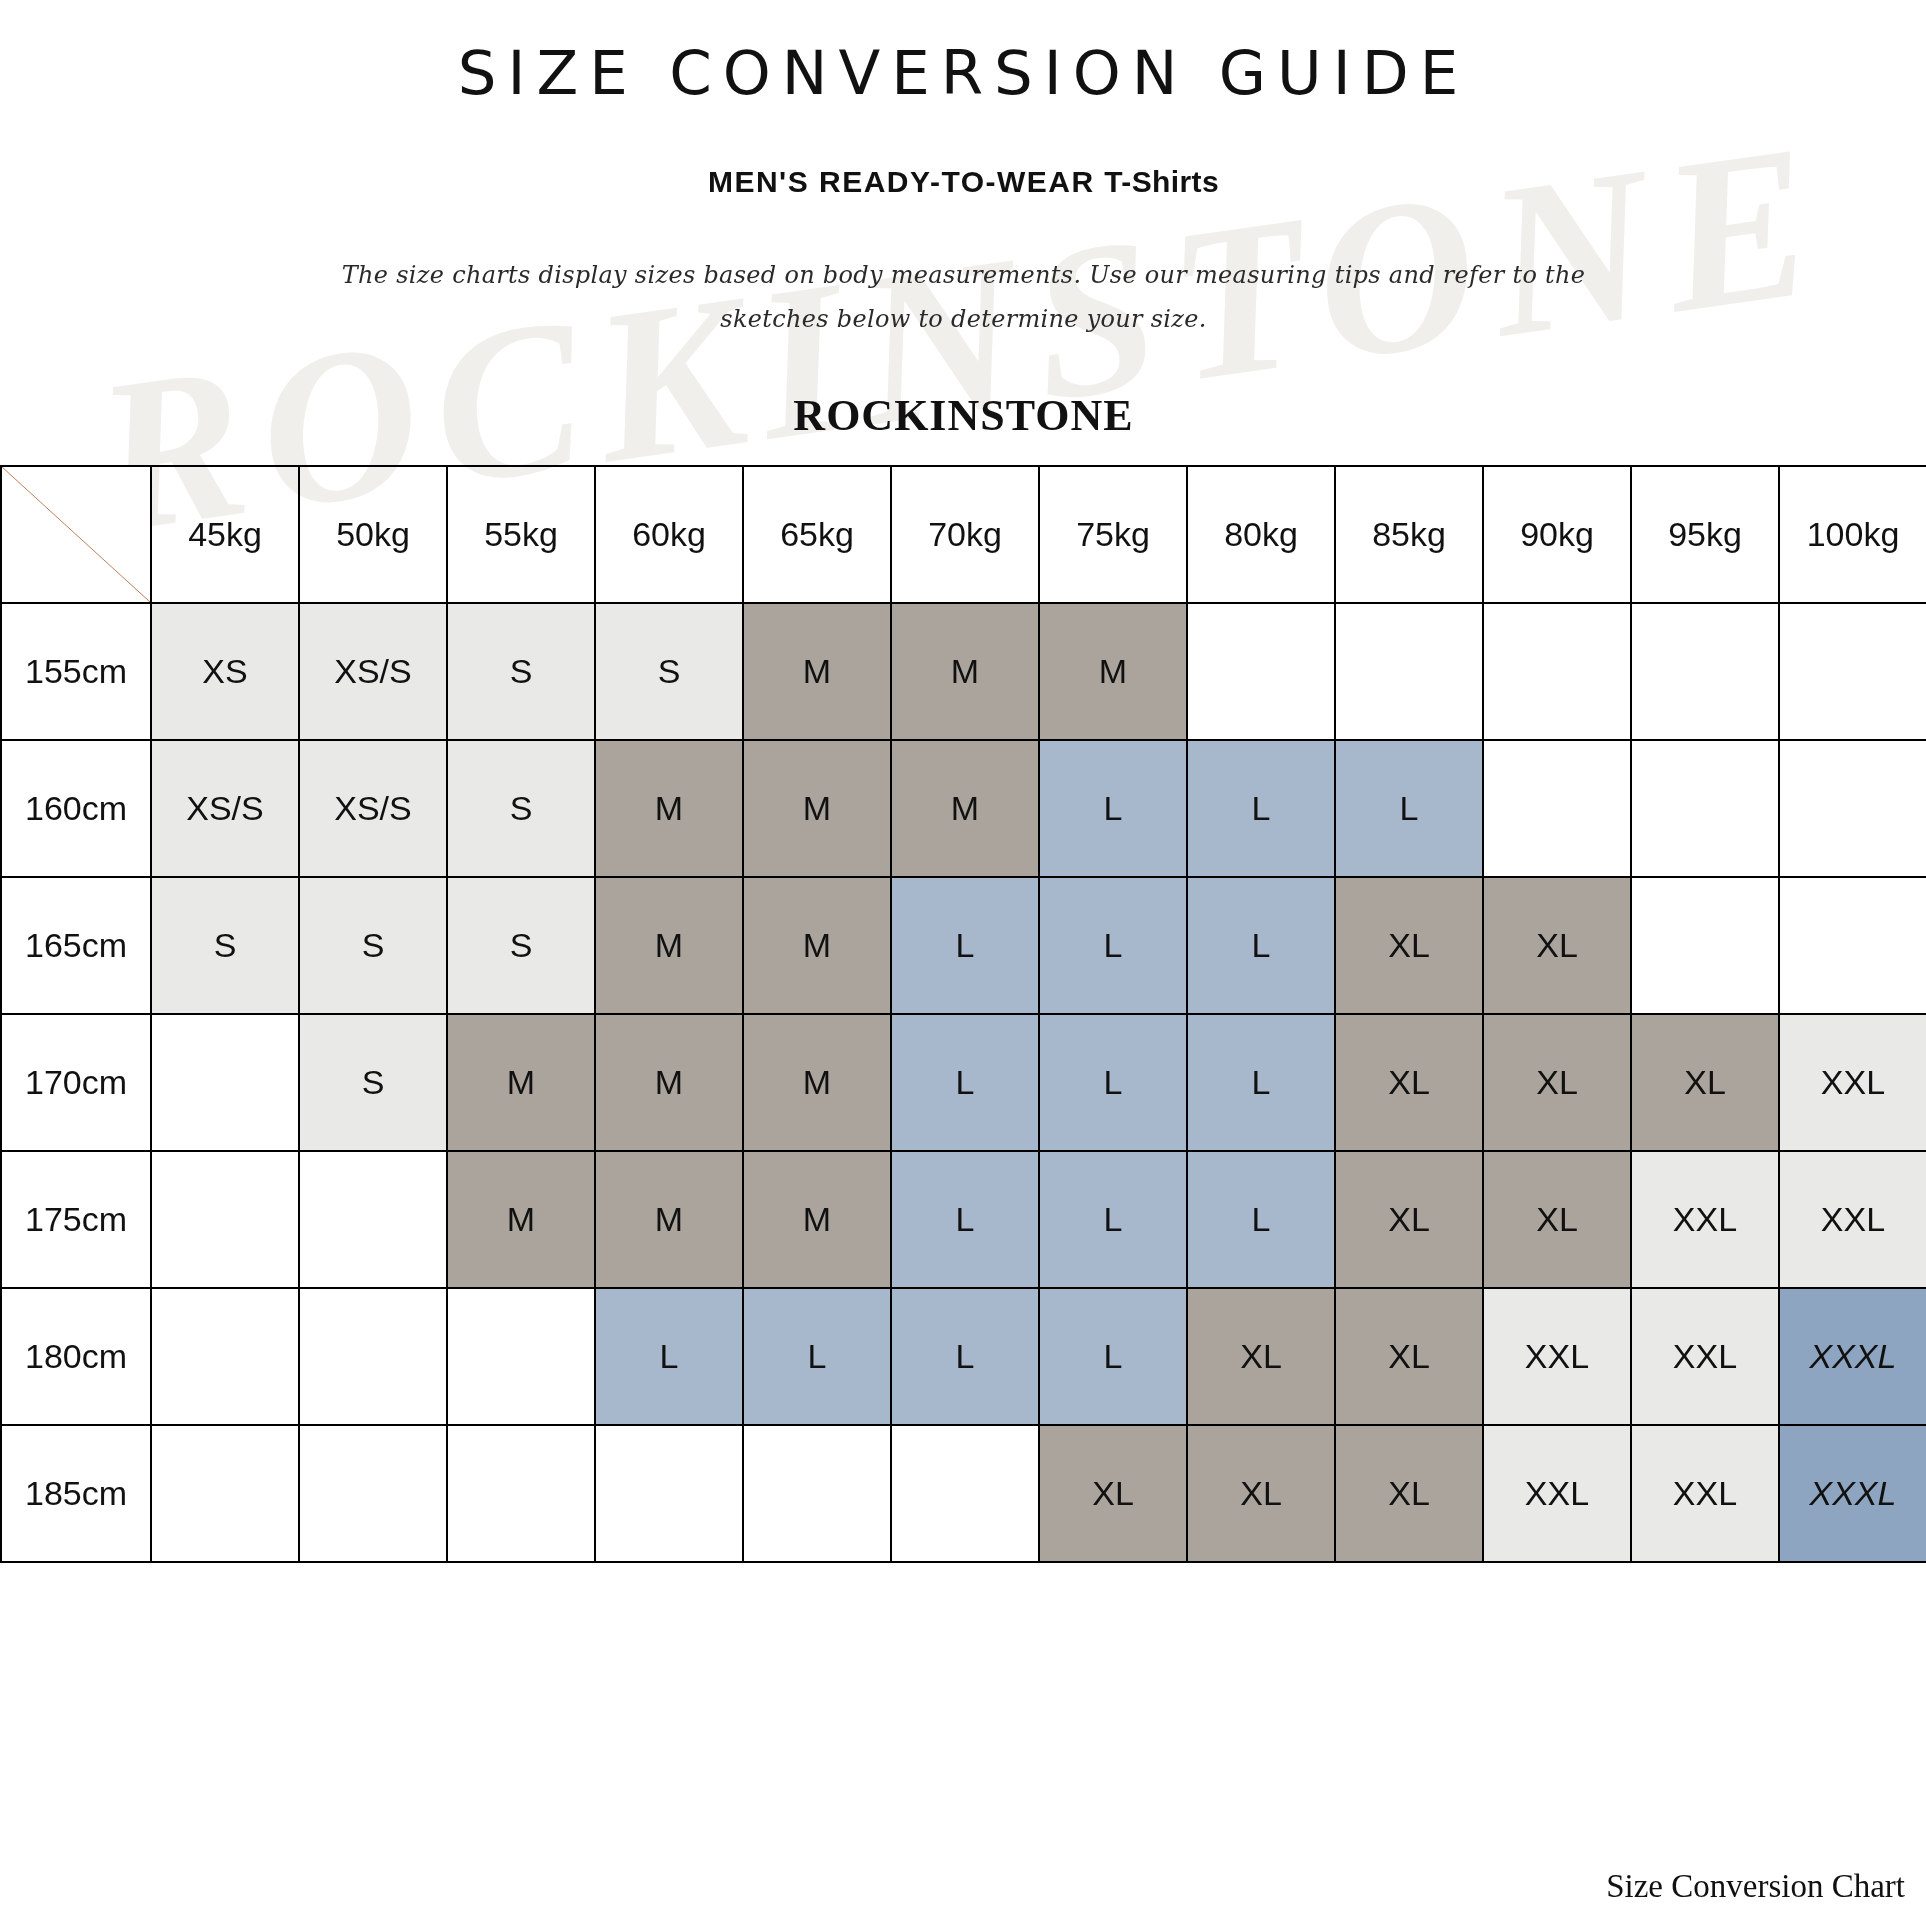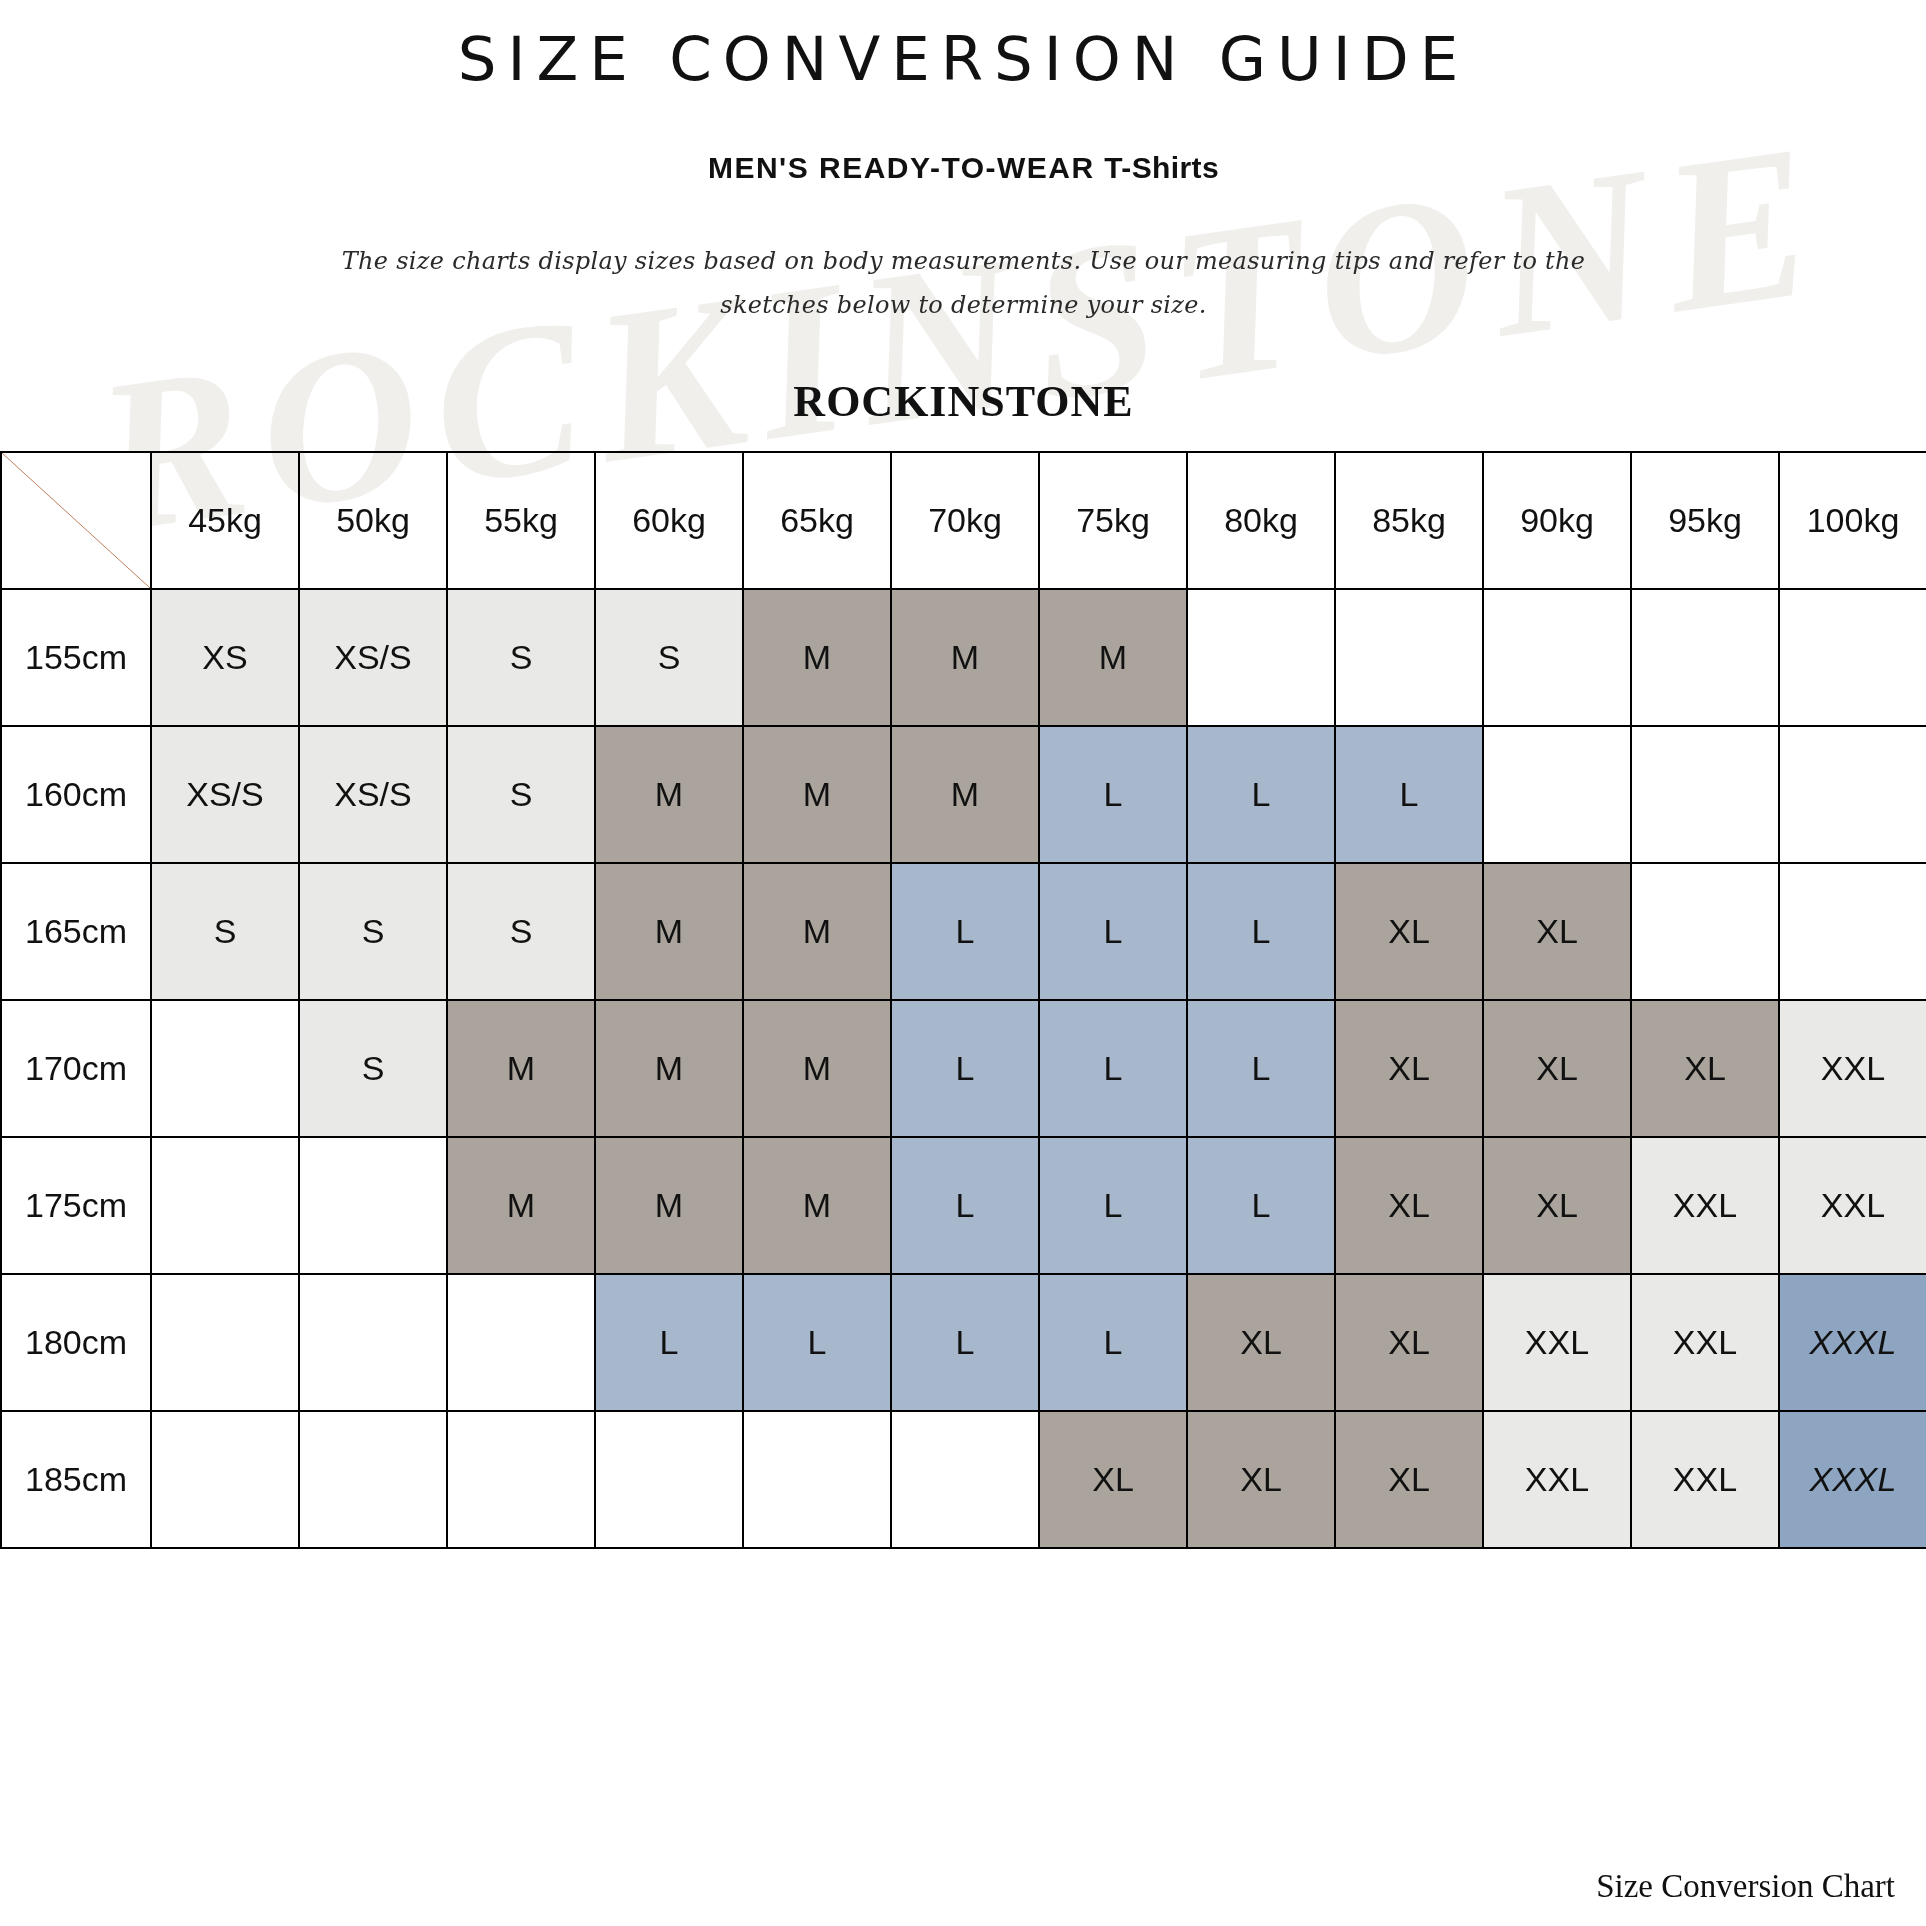--- a/index.html
+++ b/index.html
@@ -41,21 +41,21 @@
     user-select: none;
     pointer-events: none;
     z-index: 0;
   }
 
   
   .header {
     position: relative;
     z-index: 2;
     text-align: center;
-    padding-top: 13px;
+    padding-top: 27px;
   }
   .main-title {
     font-family: "DejaVu Sans", sans-serif;
     font-size: 61px;
     font-weight: 400;
     letter-spacing: 11px;
     color: #111;
     margin: 0;
     padding-top: 10px;
   }
@@ -136,21 +136,21 @@
   
   .f-light  { background: #e9e9e7; }
   .f-gray   { background: #aaa49d; }
   .f-blue   { background: #a8b8cc; }
   .f-dblue  { background: #8ea5c2; font-style: italic; }
   .f-none   { background: #ffffff; }
 
   
   .footer {
     position: absolute;
-    right: 32px;
+    right: 22px;
     bottom: 22px;
     font-family: "Liberation Serif", serif;
     font-size: 33px;
     color: #111;
     z-index: 3;
   }
 </style>
 </head>
 <body>
 

